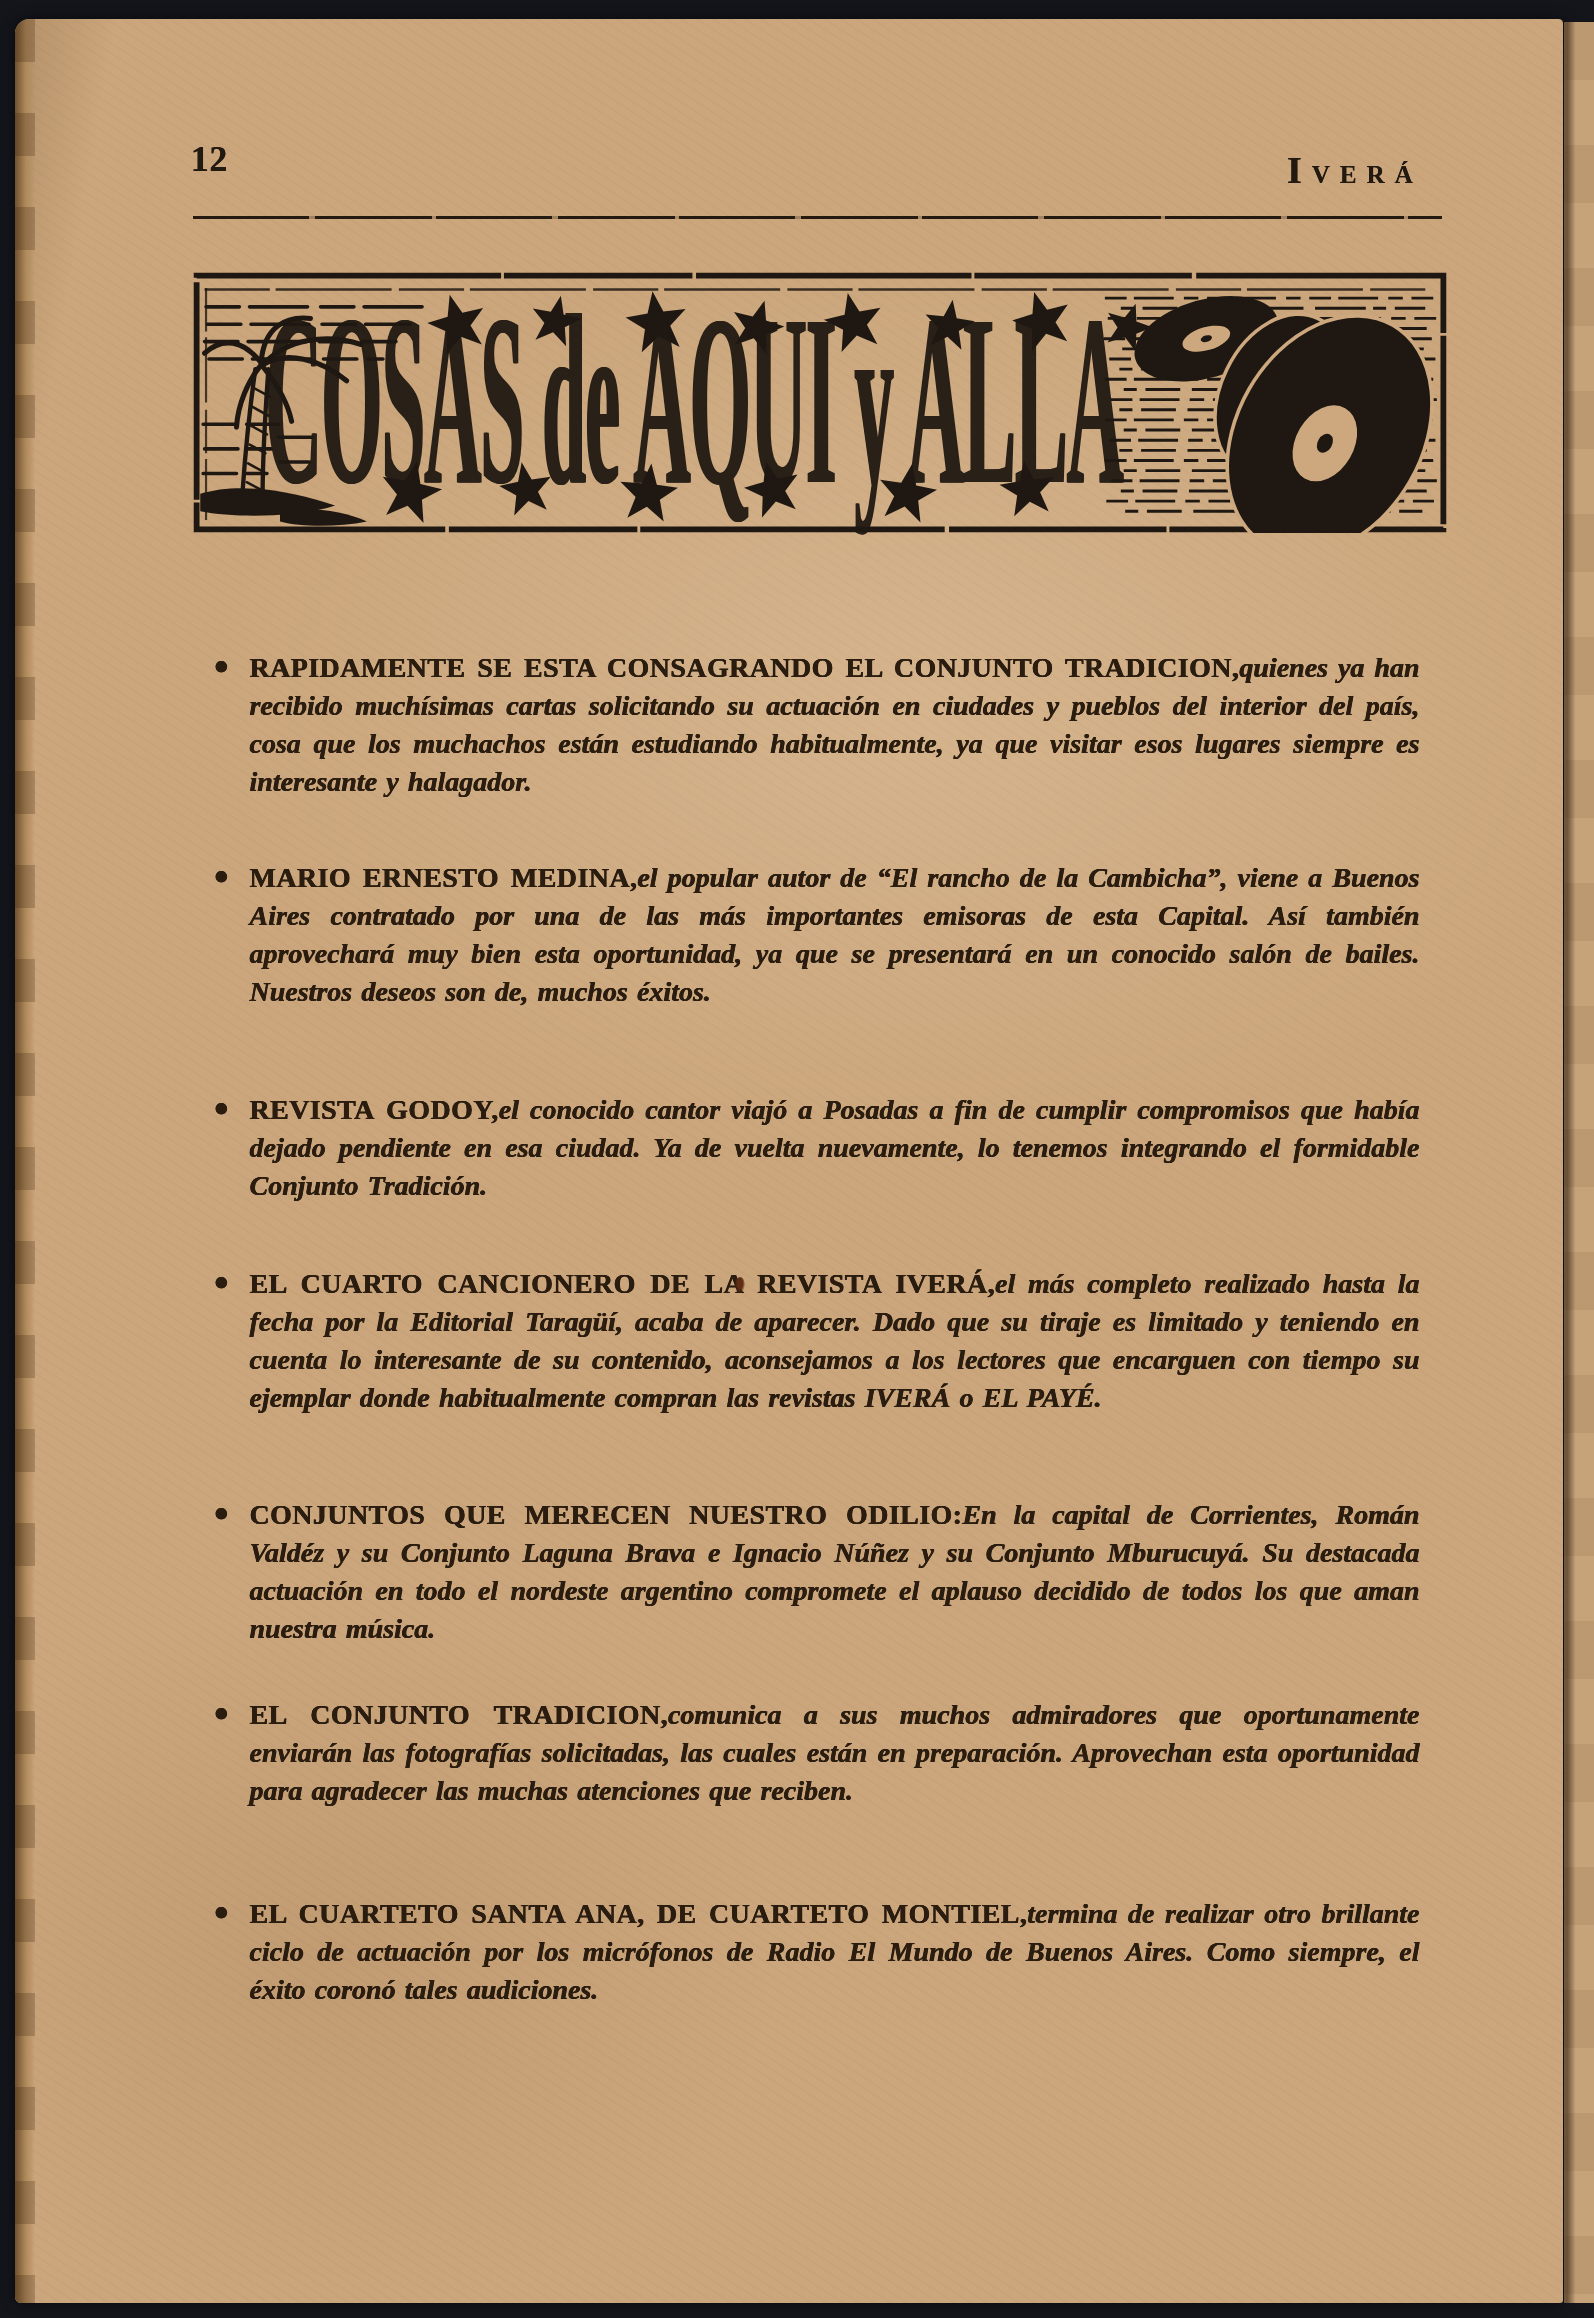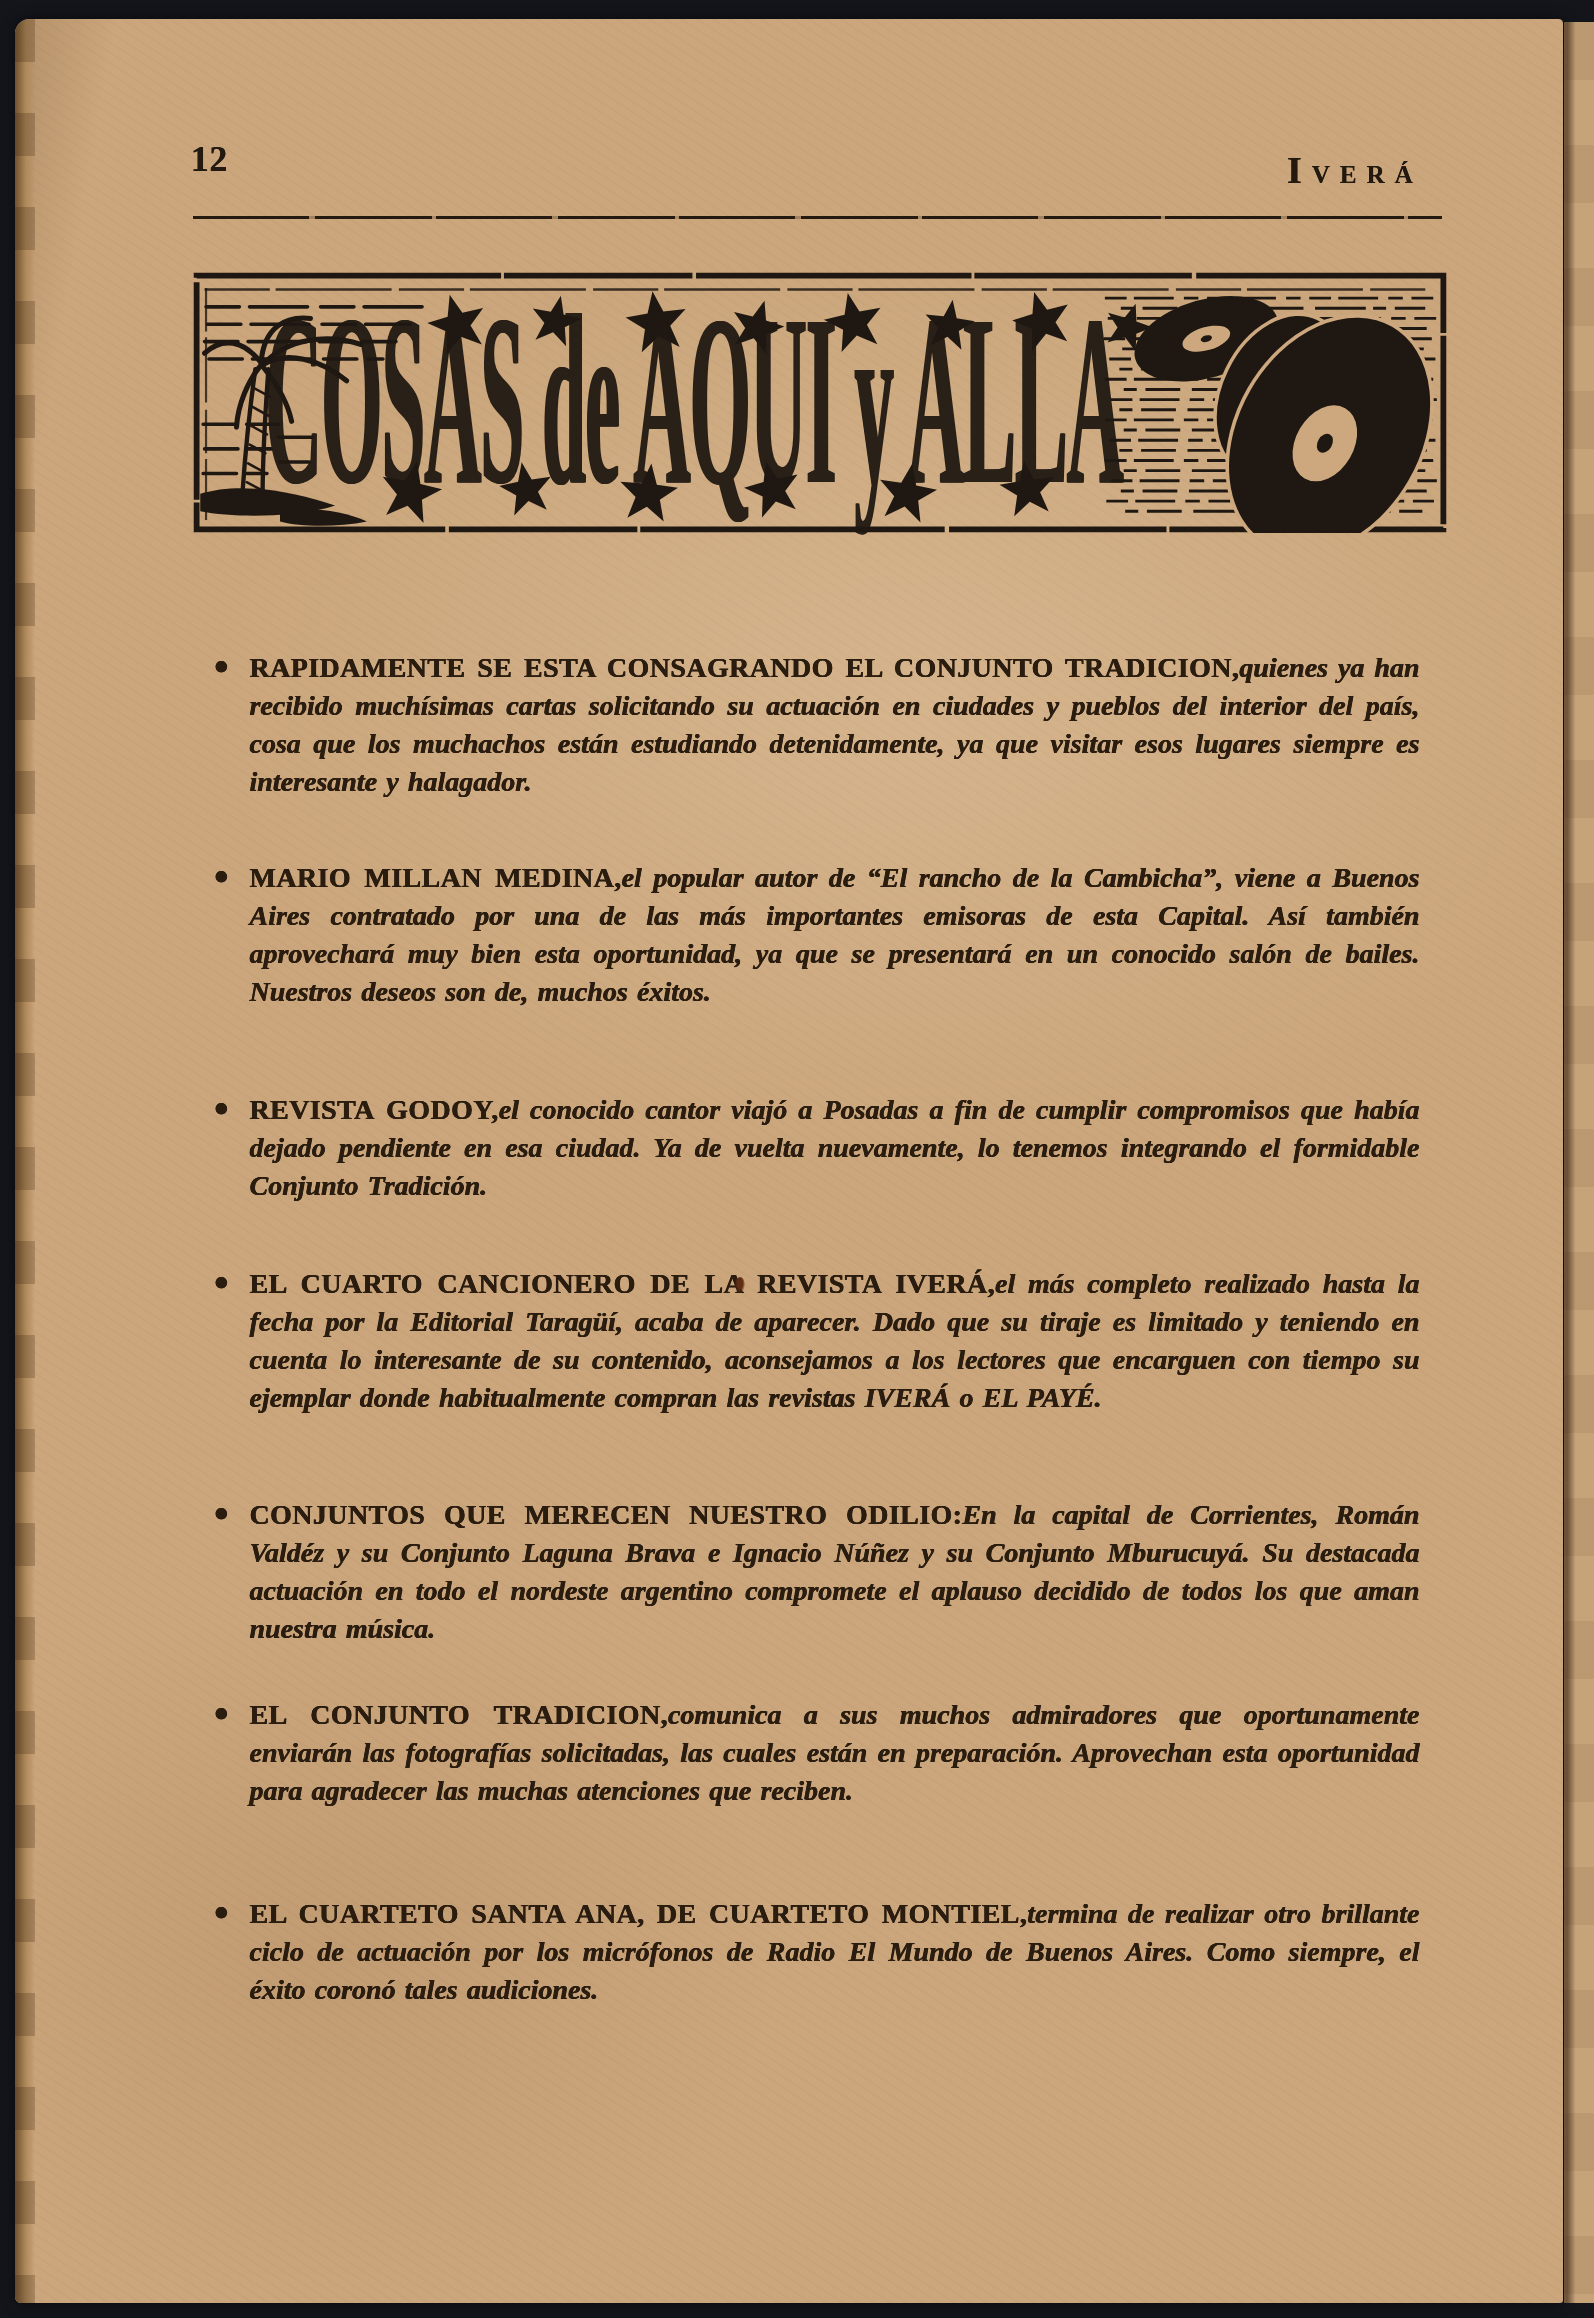--- a/index.html
+++ b/index.html
@@ -181,24 +181,24 @@
             <ellipse cx="1568" cy="238" rx="40" ry="56" fill="#cda87e"></ellipse>
             <ellipse cx="1568" cy="238" rx="10" ry="14" fill="#1f1812"></ellipse>
           </g>
         </g>
       </svg>
       <div class="banner-title">COSAS de AQUI y ALLA</div>
     </div>
 
     <ul class="entries">
       <li class="entry" style="top:630px">
-        <span class="bullet">●</span><span class="lead">RAPIDAMENTE SE ESTA CONSAGRANDO EL CONJUNTO TRADICION,</span><span class="body-text">quienes ya han recibido muchísimas cartas solicitando su actuación en ciudades y pueblos del interior del país, cosa que los muchachos están estudiando detenidamente, ya que visitar esos lugares siempre es interesante y halagador.</span>
+        <span class="bullet">●</span><span class="lead">RAPIDAMENTE SE ESTA CONSAGRANDO EL CONJUNTO TRADICION,</span><span class="body-text">quienes ya han recibido muchísimas cartas solicitando su actuación en ciudades y pueblos del interior del país, cosa que los muchachos están estudiando habitualmente, ya que visitar esos lugares siempre es interesante y halagador.</span>
       </li>
       <li class="entry" style="top:840px">
-        <span class="bullet">●</span><span class="lead">MARIO MILLAN MEDINA,</span><span class="body-text">el popular autor de “El rancho de la Cambicha”, viene a Buenos Aires contratado por una de las más importantes emisoras de esta Capital. Así también aprovechará muy bien esta oportunidad, ya que se presentará en un conocido salón de bailes. Nuestros deseos son de, muchos éxitos.</span>
+        <span class="bullet">●</span><span class="lead">MARIO ERNESTO MEDINA,</span><span class="body-text">el popular autor de “El rancho de la Cambicha”, viene a Buenos Aires contratado por una de las más importantes emisoras de esta Capital. Así también aprovechará muy bien esta oportunidad, ya que se presentará en un conocido salón de bailes. Nuestros deseos son de, muchos éxitos.</span>
       </li>
       <li class="entry" style="top:1072px">
         <span class="bullet">●</span><span class="lead">REVISTA GODOY,</span><span class="body-text">el conocido cantor viajó a Posadas a fin de cumplir compromisos que había dejado pendiente en esa ciudad. Ya de vuelta nuevamente, lo tenemos integrando el formidable Conjunto Tradición.</span>
       </li>
       <li class="entry" style="top:1246px">
         <span class="bullet">●</span><span class="lead">EL CUARTO CANCIONERO DE LA REVISTA IVERÁ,</span><span class="body-text">el más completo realizado hasta la fecha por la Editorial Taragüí, acaba de aparecer. Dado que su tiraje es limitado y teniendo en cuenta lo interesante de su contenido, aconsejamos a los lectores que encarguen con tiempo su ejemplar donde habitualmente compran las revistas IVERÁ o EL PAYÉ.</span>
       </li>
       <li class="entry" style="top:1477px">
         <span class="bullet">●</span><span class="lead">CONJUNTOS QUE MERECEN NUESTRO ODILIO:</span><span class="body-text">En la capital de Corrientes, Román Valdéz y su Conjunto Laguna Brava e Ignacio Núñez y su Conjunto Mburucuyá. Su destacada actuación en todo el nordeste argentino compromete el aplauso decidido de todos los que aman nuestra música.</span>
       </li>

